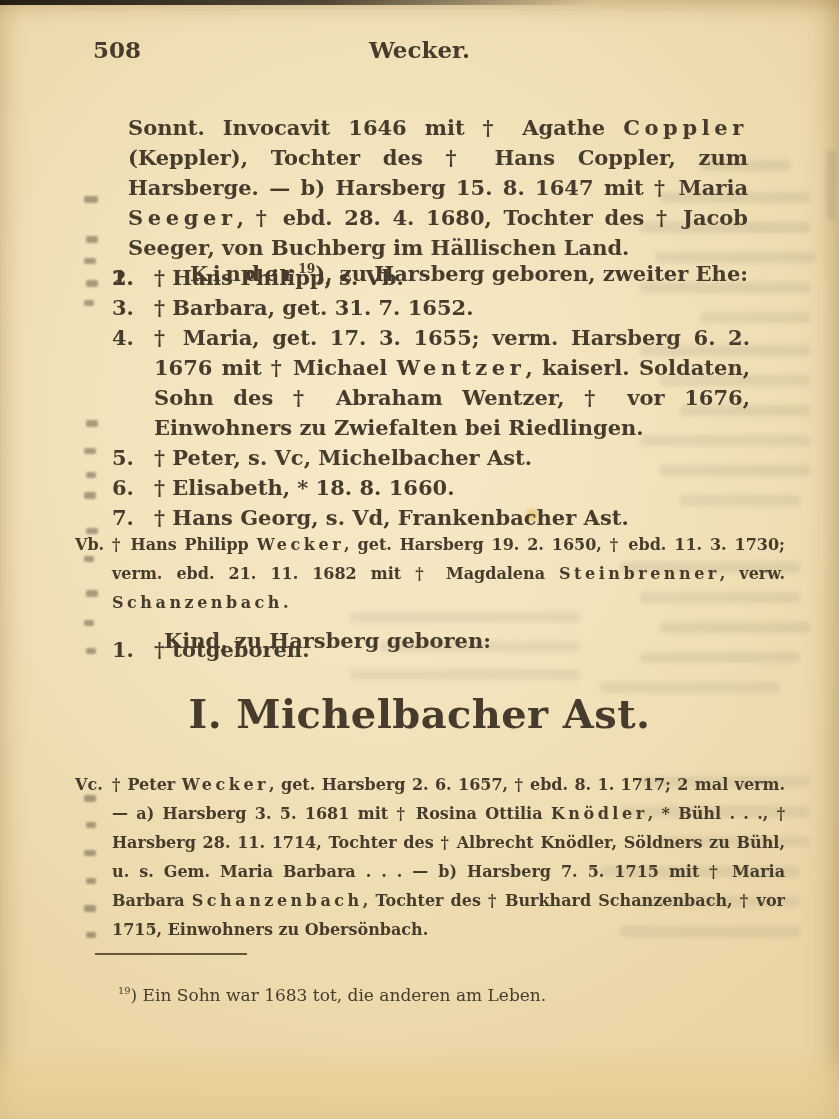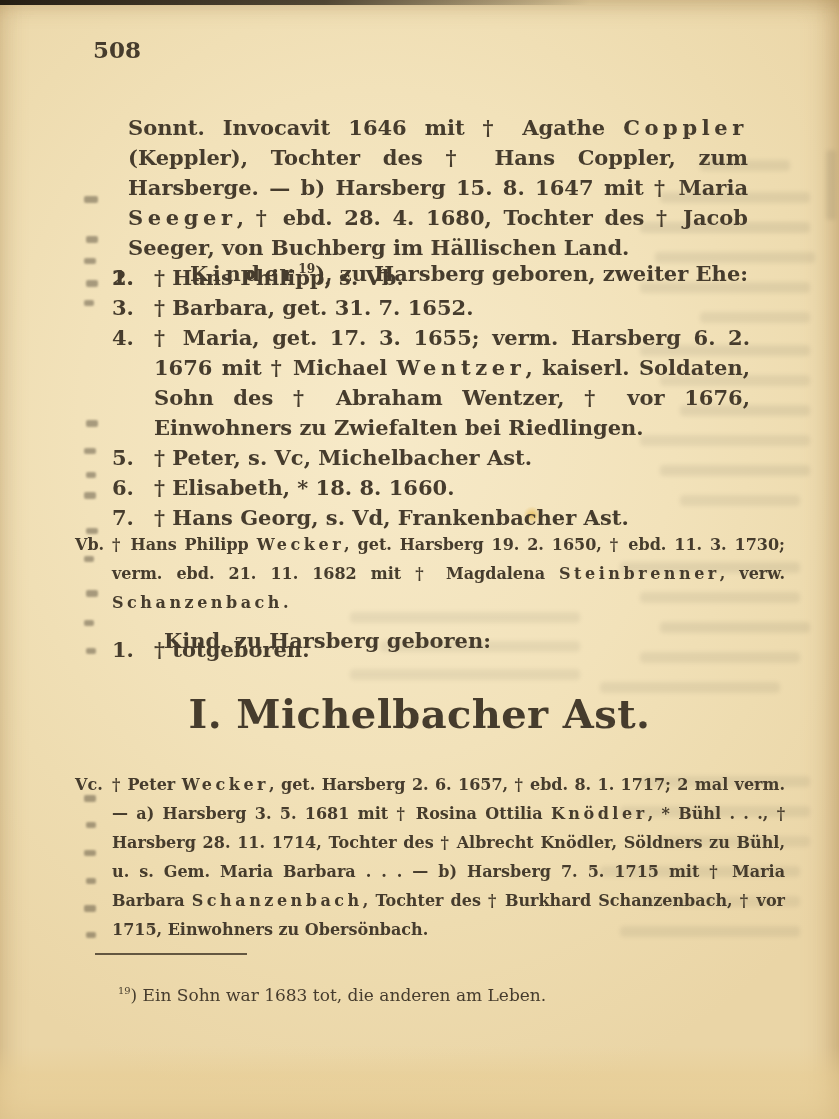--- a/index.html
+++ b/index.html
@@ -108,20 +108,21 @@
       <div class="abs smudge" style="left: 86px; top: 648px; width: 10px; height: 6px; opacity: 0.45;"></div>
       <div class="abs smudge" style="left: 84px; top: 795px; width: 12px; height: 7px; opacity: 0.45;"></div>
       <div class="abs smudge" style="left: 86px; top: 822px; width: 10px; height: 6px; opacity: 0.45;"></div>
       <div class="abs smudge" style="left: 84px; top: 850px; width: 12px; height: 6px; opacity: 0.45;"></div>
       <div class="abs smudge" style="left: 86px; top: 878px; width: 10px; height: 6px; opacity: 0.45;"></div>
       <div class="abs smudge" style="left: 84px; top: 905px; width: 12px; height: 7px; opacity: 0.45;"></div>
       <div class="abs smudge" style="left: 86px; top: 932px; width: 10px; height: 6px; opacity: 0.45;"></div>
     </div>
 
   <span class="abs pageno">508</span>
+  <span class="abs running">Wecker.</span>
 
   <p class="abs txt intro"><span>Sonnt. Invocavit 1646 mit † Agathe </span><span class="sp">Coppler</span><span> (Keppler), Tochter des † Hans Coppler, zum Harsberge. — b) Harsberg 15. 8. 1647 mit † Maria </span><span class="sp">Seeger</span><span>, † ebd. 28. 4. 1680, Tochter des † Jacob Seeger, von Buchberg im Hällischen Land.</span></p>
 
   <p class="abs txt kinder-line"><span class="sp">Kinder</span><span class="sup">19</span><span>), zu Harsberg geboren, zweiter Ehe:</span></p>
 
   <div class="abs children">
     <div class="child">
       <span class="num">1.</span>
     </div>
     <div class="child">

